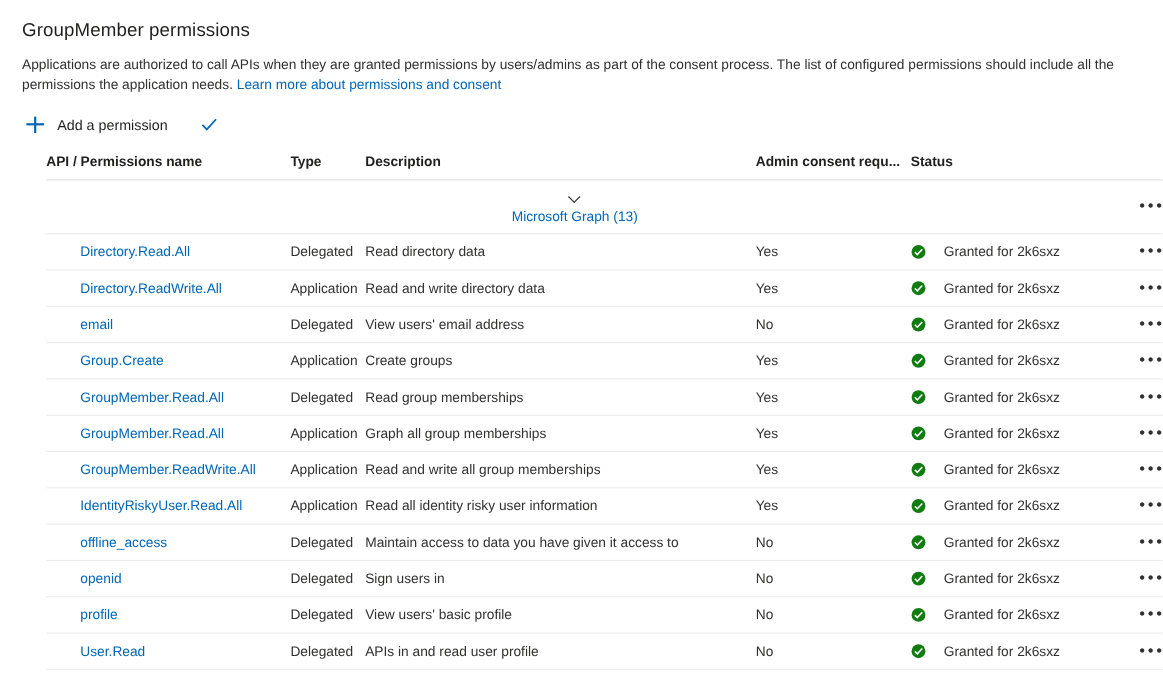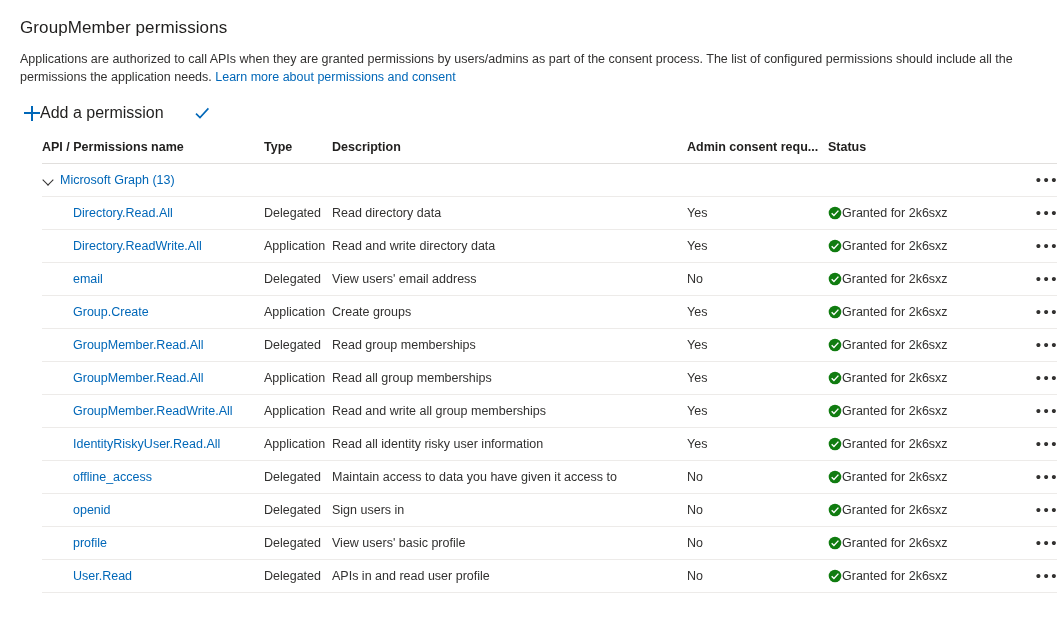--- a/index.html
+++ b/index.html
@@ -41,23 +41,23 @@
   .command-bar {
     display: flex;
     align-items: center;
     gap: 26px;
     margin: 0 0 14px 4px;
     height: 26px;
   }
   .cmd {
     display: flex;
     align-items: center;
-    gap: 0;
+    gap: 12px;
     cursor: pointer;
-    font-size: 16px;
+    font-size: 13px;
     color: #201f1e;
     padding: 2px 2px;
   }
   .cmd-icon {
     display: inline-block;
     width: 16px;
     height: 16px;
     position: relative;
     color: #0067b8;
     flex: 0 0 16px;
@@ -116,20 +116,21 @@
   td.col-desc { padding-left: 4px; }
 
   .group-row td {
     padding-top: 8px;
     padding-bottom: 8px;
   }
   .group-cell {
     display: flex;
     align-items: center;
     gap: 4px;
+    flex-direction: column;
   }
   .chevron {
     width: 14px;
     height: 14px;
     display: inline-block;
     position: relative;
     cursor: pointer;
     flex: 0 0 14px;
   }
   .chevron::before {
@@ -152,21 +153,21 @@
   .perm-link {
     color: #0067b8;
     cursor: pointer;
     padding-left: 31px;
     display: inline-block;
   }
 
   .status-cell {
     display: flex;
     align-items: flex-start;
-    gap: 0;
+    gap: 16px;
   }
   .status-icon {
     width: 14px;
     height: 14px;
     flex: 0 0 14px;
     display: inline-block;
   }
   .ellipsis-btn {
     display: inline-block;
     letter-spacing: 2.5px;
@@ -305,21 +306,21 @@
                   <path d="M4.2 8.2 L6.8 10.8 L11.9 5.3" stroke="#ffffff" stroke-width="1.6" fill="none"></path>
                 </svg></span>
               <span>Granted for 2k6sxz</span>
             </span>
           </td>
           <td class="col-actions"><span class="ellipsis-btn">•••</span></td>
         </tr>
         <tr>
           <td class="col-name"><span class="perm-link">GroupMember.Read.All</span></td>
           <td class="col-type">Application</td>
-          <td class="col-desc">Read all group memberships</td>
+          <td class="col-desc">Graph all group memberships</td>
           <td class="col-admin">Yes</td>
           <td class="col-status">
             <span class="status-cell">
               <span class="status-icon"><svg width="14" height="14" viewBox="0 0 16 16">
                   <circle cx="8" cy="8" r="7.2" fill="#107c10"></circle>
                   <path d="M4.2 8.2 L6.8 10.8 L11.9 5.3" stroke="#ffffff" stroke-width="1.6" fill="none"></path>
                 </svg></span>
               <span>Granted for 2k6sxz</span>
             </span>
           </td>

